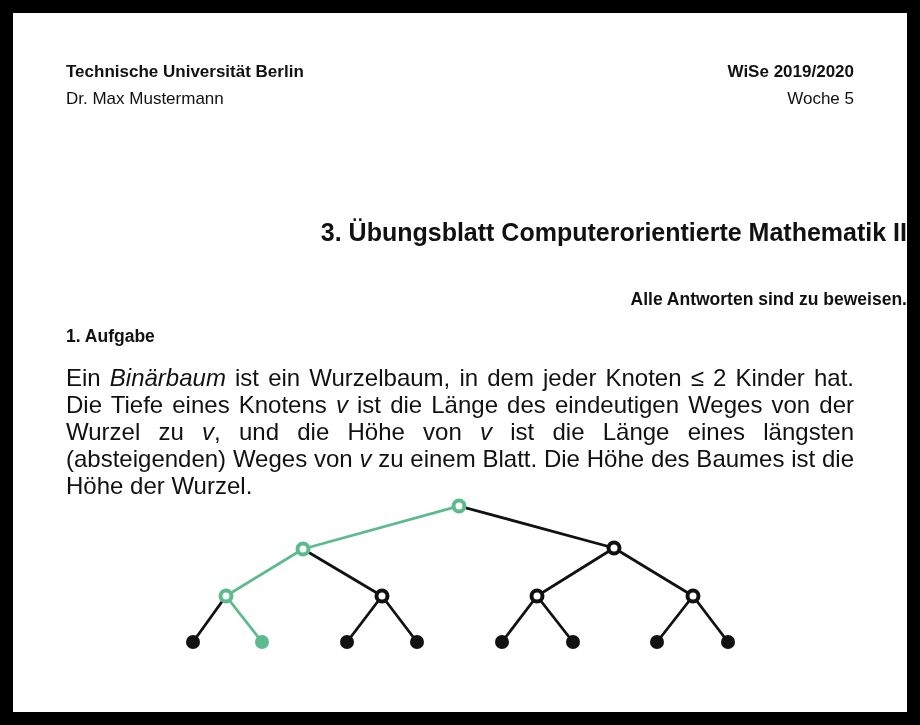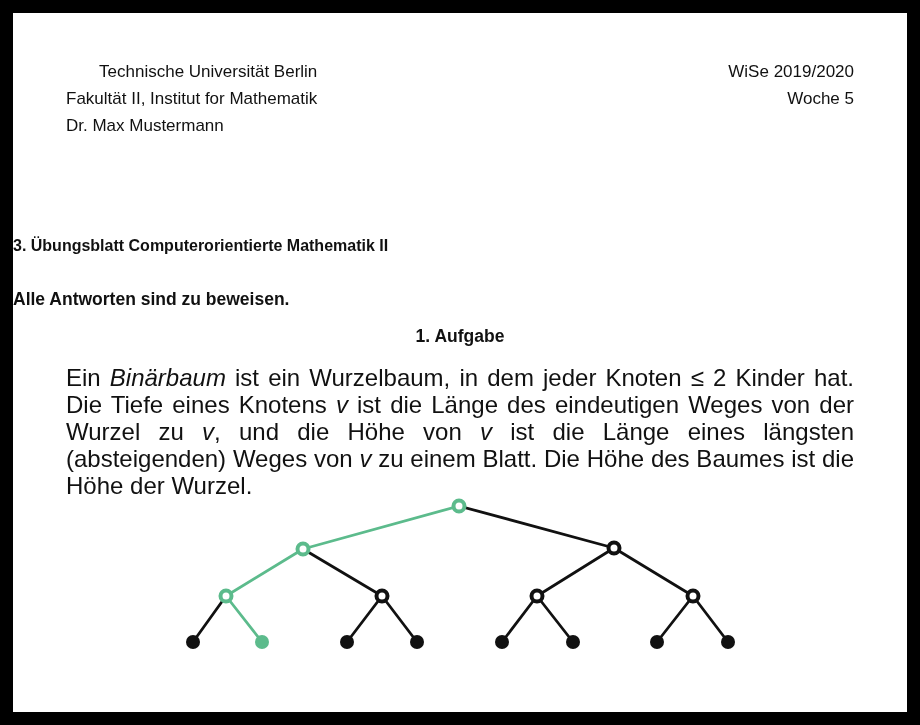--- a/index.html
+++ b/index.html
@@ -7,58 +7,57 @@
   body {
     width:920px; height:725px;
     font-family:"Liberation Sans", sans-serif;
     color:#111111;
   }
   .screen { position:relative; width:920px; height:725px; background:#000; }
   .page {
     position:absolute; left:13px; top:13px; width:894px; height:699px;
     background:#ffffff; overflow:hidden;
   }
-  .b { font-weight:normal;text-align:right; }
+  .b { font-weight:bold; }
   .i { font-style:italic; }
   .hline { font-size:17px; line-height:27px; white-space:nowrap; }
   .header-left  { position:absolute; left:53px;  top:45px; }
   .header-right { position:absolute; right:53px; top:45px; text-align:right; }
   .title {
-    position:absolute; left:0; right:0; top:224px;
-    text-align:left; font-size:16px; font-weight:bold;
+    position:absolute; left:0; right:0; top:205px;
+    text-align:right; font-size:25px; font-weight:bold;
   }
   .deadline {
     position:absolute; left:0; right:0; top:245px;
     text-align:center; font-size:17.5px;
   }
   .note {
     position:absolute; left:0; right:0; top:276px;
-    text-align:left; font-size:17.5px; font-weight:bold;
+    text-align:right; font-size:17.5px; font-weight:bold;
   }
   .task-row {
     position:absolute; left:53px; right:53px; top:313px;
-    display:flex; justify-content:center; align-items:baseline;
+    display:flex; justify-content:flex-start; align-items:baseline;
     font-size:17.5px;
   }
   .task-label { font-weight:bold; }
   .para {
     position:absolute; left:53px; top:351px; width:788px;
     font-size:24px; line-height:27px; text-align:justify;
   }
   #tree-svg { position:absolute; left:-13px; top:-13px; width:920px; height:725px; }
 </style>
 </head>
 <body>
 
 <div class="screen">
   <div class="page">
 
     <div class="header-left" id="header-left">
         <div class="hline b">Technische Universität Berlin</div>
-        <div class="hline b">Fakultät II, Institut for Mathematik</div>
         <div class="hline">Dr. Max Mustermann</div>
       </div>
 
     <div class="header-right" id="header-right">
         <div class="hline b">WiSe 2019/2020</div>
         <div class="hline">Woche 5</div>
       </div>
 
     <div class="title">3. Übungsblatt Computerorientierte Mathematik II</div>
 

